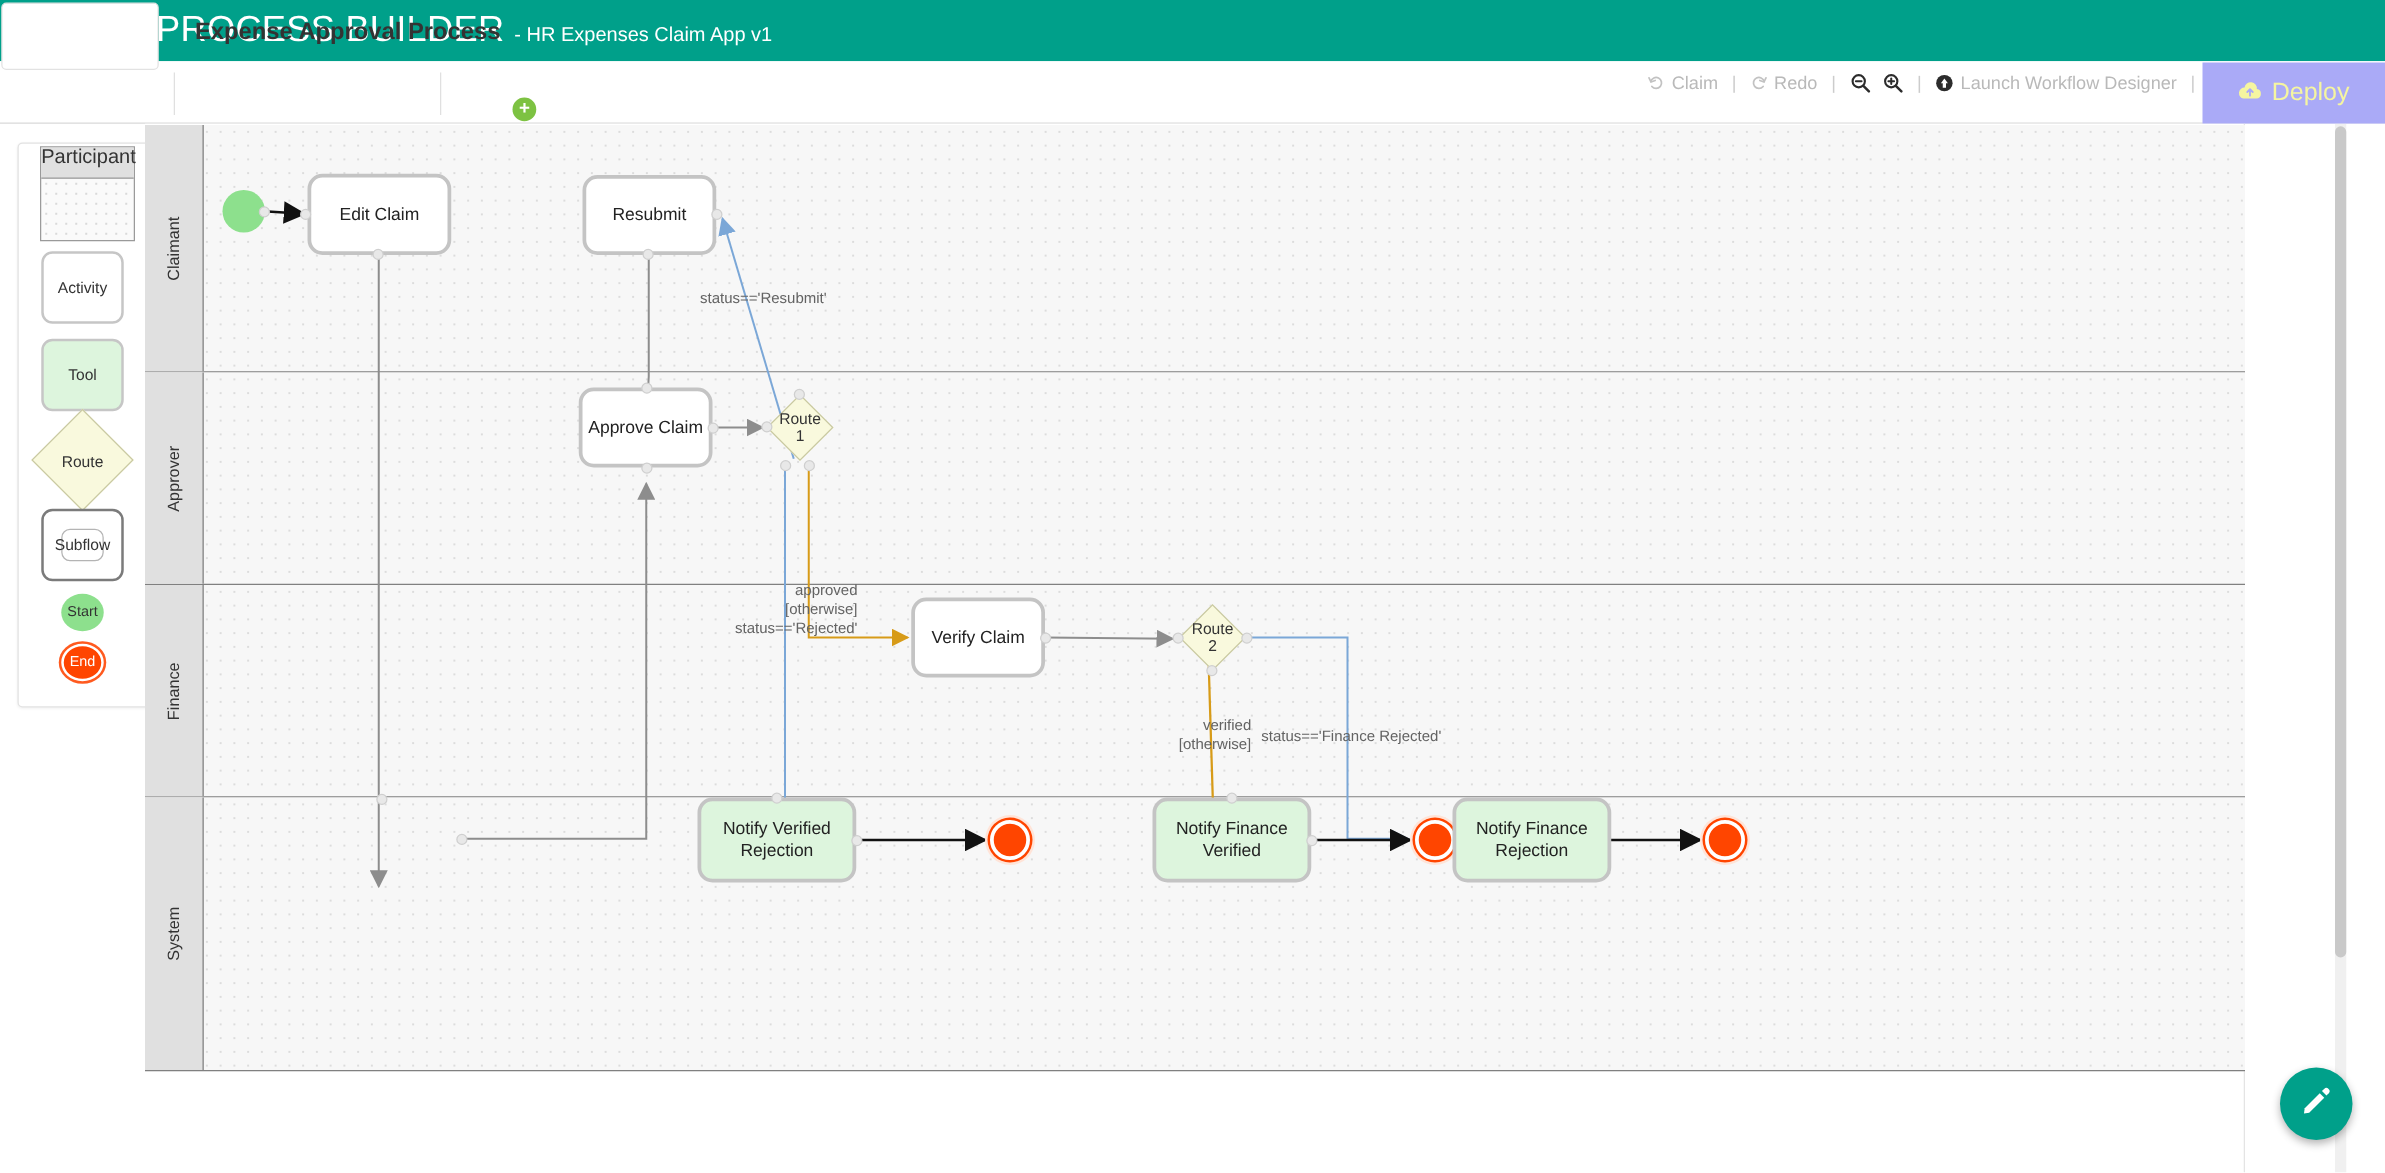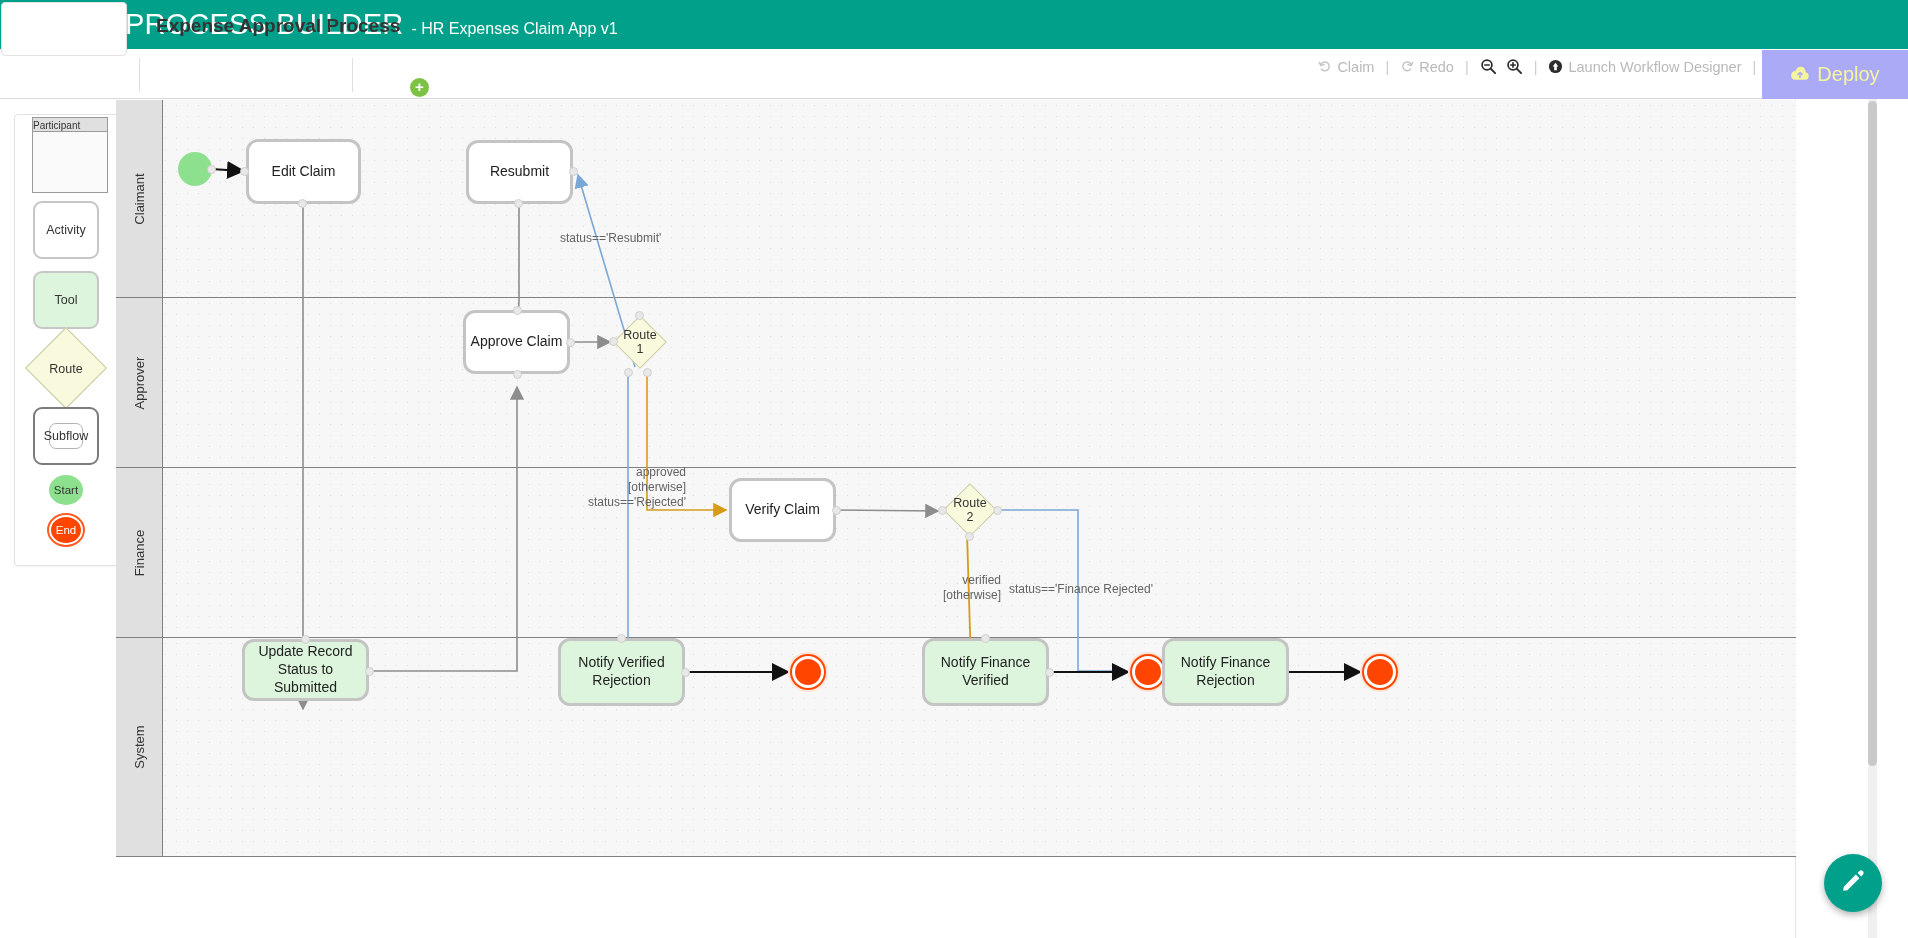--- a/index.html
+++ b/index.html
@@ -127,24 +127,24 @@
   .p-participant {
     position: absolute; left: 17px; top: 2px;
     width: 76px; height: 76px;
     border: 1px solid #9a9a9a;
     background: #fafafa;
     background-image: radial-gradient(#d9d9d9 .6px, transparent .6px);
     background-size: 8px 8px;
     background-position: 0 17px;
   }
   .p-participant .ph {
-    height: 14px; background: #e0e0e0;
+    height: 25px; background: #e0e0e0;
     border-bottom: 1px solid #9a9a9a;
-    font-size: 10px; color: #333333;
-    line-height: 16px;
+    font-size: 16px; color: #333333;
+    text-align: center; line-height: 16px;
   }
   .p-activity, .p-tool {
     position: absolute; left: 18px;
     width: 66px; height: 58px;
     border: 2px solid #c6c6c6;
     border-radius: 9px;
     background: #ffffff;
     display: flex; align-items: center; justify-content: center;
     font-size: 12.5px; color: #333333;
   }
@@ -547,27 +547,20 @@
       </div>
     </div>
     <div class="port" style="left:822px;top:407px;"></div>
     <div class="port" style="left:877px;top:407px;"></div>
     <div class="port" style="left:849px;top:433px;"></div>
 
     <div class="edge-label" style="left:775px;top:474px;width:110px;">verified</div>
     <div class="edge-label" style="left:775px;top:489px;width:110px;">[otherwise]</div>
     <div class="edge-label" style="left:893px;top:483px;">status=='Finance Rejected'</div>
 
-    <div class="node node-tool" style="left:126px;top:540px;width:127px;height:62px;">
-      <div>
-        <div>Update Record</div>
-        <div>Status to</div>
-        <div>Submitted</div>
-      </div>
-    </div>
     <div class="port" style="left:185px;top:536px;"></div>
     <div class="port" style="left:249px;top:568px;"></div>
 
     <div class="node node-tool" style="left:442px;top:539px;width:127px;height:68px;">
       <div>
         <div>Notify Verified</div>
         <div>Rejection</div>
       </div>
     </div>
     <div class="port" style="left:501px;top:535px;"></div>

